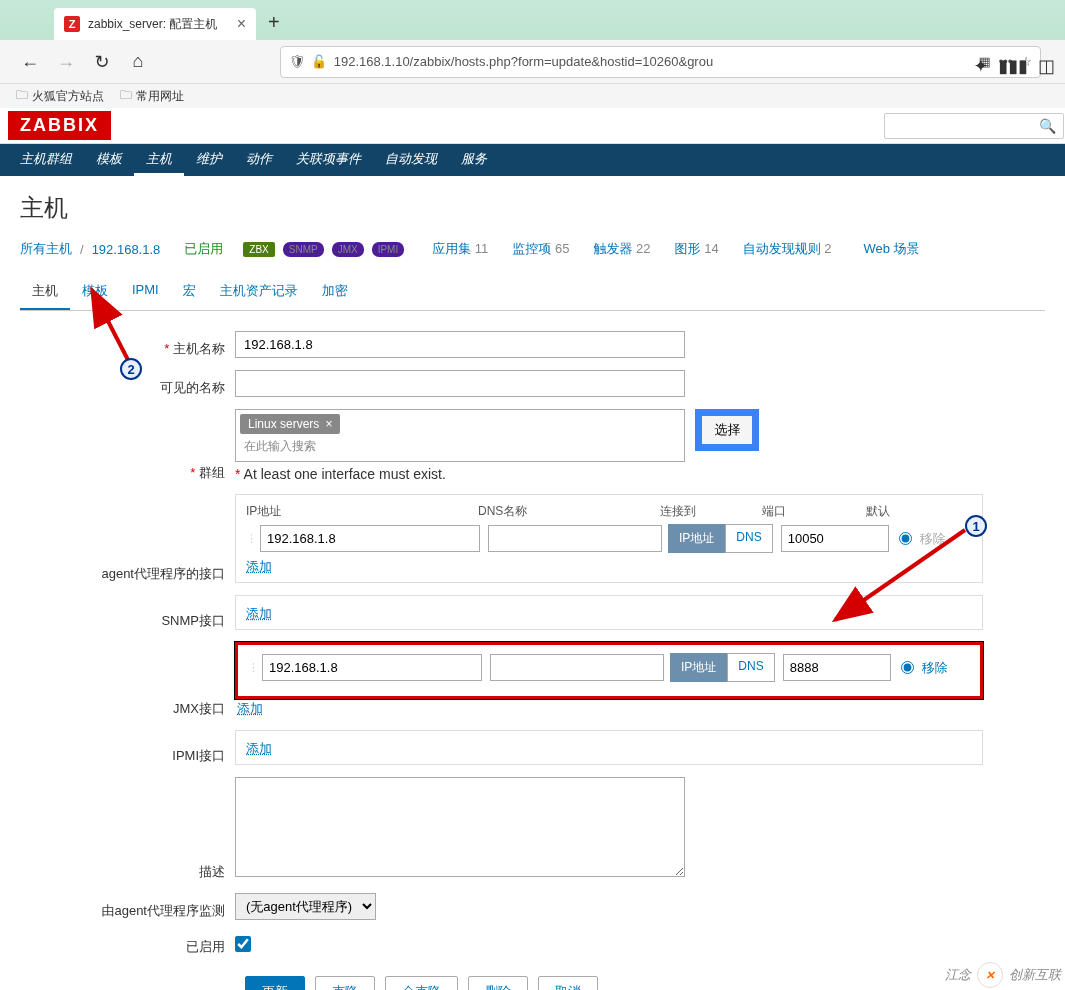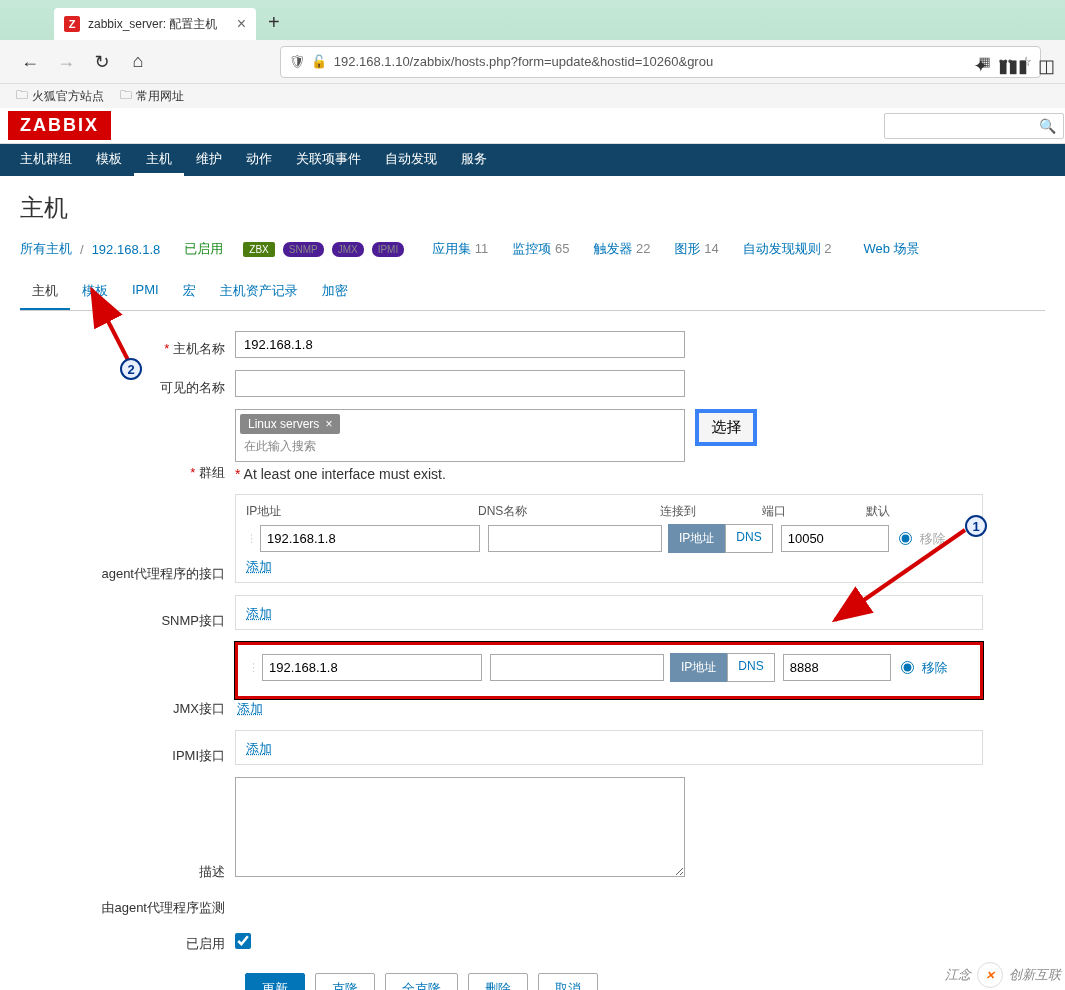--- a/index.html
+++ b/index.html
@@ -23,21 +23,21 @@
 .zabbix-header { background: #fff; height: 36px; display: flex; align-items: center; padding: 0 8px; border-bottom: 1px solid #ddd; }
 .zabbix-logo { background: #d40000; color: #fff; font-weight: bold; font-size: 18px; padding: 4px 12px; letter-spacing: 2px; }
 .main-nav { display: flex; margin-left: 16px; gap: 0; }
 .main-nav-item { padding: 8px 12px; font-size: 13px; color: #555; cursor: pointer; }
 .main-nav-item.active { color: #000; }
 .header-search { margin-left: auto; display: flex; align-items: center; }
 .header-search input { border: 1px solid #ccc; height: 26px; width: 180px; padding: 0 8px; font-size: 12px; border-radius: 2px; }
 .header-search .search-icon { color: #888; margin-left: -24px; font-size: 14px; }
 
 .sub-nav { background: #114466; height: 32px; display: flex; align-items: center; padding: 0 8px; }
-.sub-nav-item { padding: 12px 12px; font-size: 13px; color: #fff; cursor: pointer; border-bottom: 3px solid transparent; height: 32px; display: flex; align-items: center; }
+.sub-nav-item { padding: 12px 12px; font-size: 13px; color: #fff; cursor: pointer; border-bottom: 3px solid transparent; height: 32px; display: flex; align-items: center; font-style: italic; }
 .sub-nav-item.active { border-bottom: 3px solid #fff; }
 
 .content { padding: 16px 20px; }
 .page-title { font-size: 24px; color: #333; font-weight: normal; margin-bottom: 16px; }
 .breadcrumb-row { display: flex; align-items: center; gap: 8px; font-size: 13px; margin-bottom: 16px; flex-wrap: wrap; }
 .breadcrumb-link { color: #0275b8; cursor: pointer; }
 .breadcrumb-sep { color: #888; }
 .status-enabled { color: #1f8c1f; }
 .proto-badge { font-size: 10px; padding: 2px 6px; border-radius: 2px; }
 .proto-zbx { background: #4d7c0f; color: #fff; }
@@ -52,21 +52,21 @@
 .form { }
 .form-row { display: flex; align-items: flex-end; margin-bottom: 12px; }
 .form-label { width: 215px; text-align: right; padding-right: 10px; font-size: 13px; color: #333; padding-top: 6px; }
 .form-label .req { color: #d40000; }
 .form-control { flex: 1; }
 .text-input { border: 1px solid #aaa; padding: 5px 8px; font-size: 13px; width: 450px; }
 .group-tag-box { border: 1px solid #aaa; padding: 4px; width: 450px; display: inline-block; vertical-align: top; }
 .group-tag { background: #888; color: #fff; padding: 3px 8px; border-radius: 2px; display: inline-flex; align-items: center; font-size: 12px; }
 .group-tag .x { margin-left: 6px; cursor: pointer; }
 .group-placeholder { color: #888; font-size: 12px; padding: 2px 4px; display: block; margin-top: 2px; }
-.btn-select { border: 4px solid #3b82f6; background: #f5f5f5; padding: 5px 12px; font-size: 15px; cursor: pointer; margin-left: 6px; }
+.btn-select { border: 7px solid #3b82f6; background: #f5f5f5; padding: 5px 12px; font-size: 13px; cursor: pointer; margin-left: 6px; }
 .hint { font-size: 14px; color: #333; margin-top: 4px; }
 .hint .req { color: #d40000; }
 
 .interface-box { border: 1px solid #ddd; padding: 8px 10px 6px; width: 748px; }
 .interface-header { display: flex; font-size: 12px; color: #555; margin-bottom: 4px; }
 .ih-ip { width: 232px; }
 .ih-dns { width: 182px; }
 .ih-conn { width: 102px; }
 .ih-port { width: 104px; }
 .ih-def { width: 60px; }
@@ -291,20 +291,21 @@
       </div>
     </div>
 
     <div class="form-row">
       <div class="form-label">描述</div>
       <div class="form-control"><textarea class="desc" style=""></textarea></div>
     </div>
 
     <div class="form-row">
       <div class="form-label">由agent代理程序监测</div>
+      <div class="form-control"><select class="sel"><option>(无agent代理程序)</option></select></div>
     </div>
 
     <div class="form-row">
       <div class="form-label">已启用</div>
       <div class="form-control"><input type="checkbox" checked="" class="checkbox" style=""></div>
     </div>
 
     <div class="action-buttons">
       <button class="btn primary">更新</button>
       <button class="btn">克隆</button>

